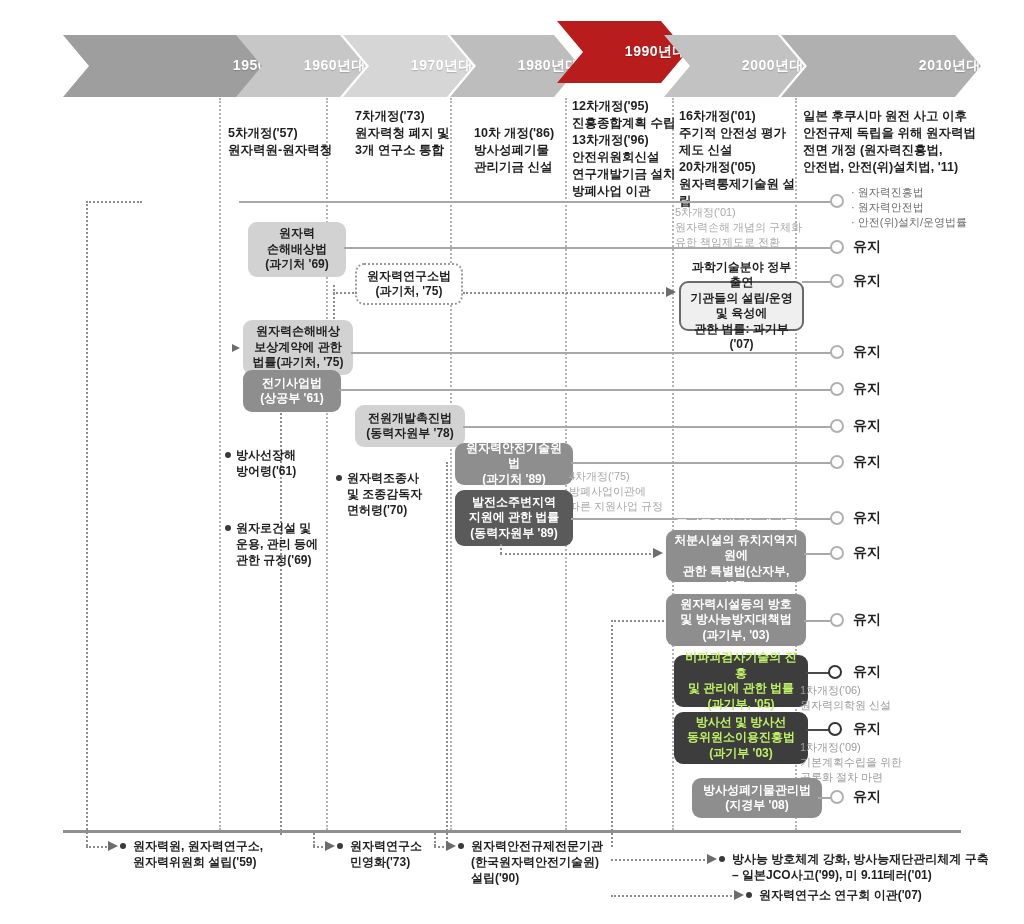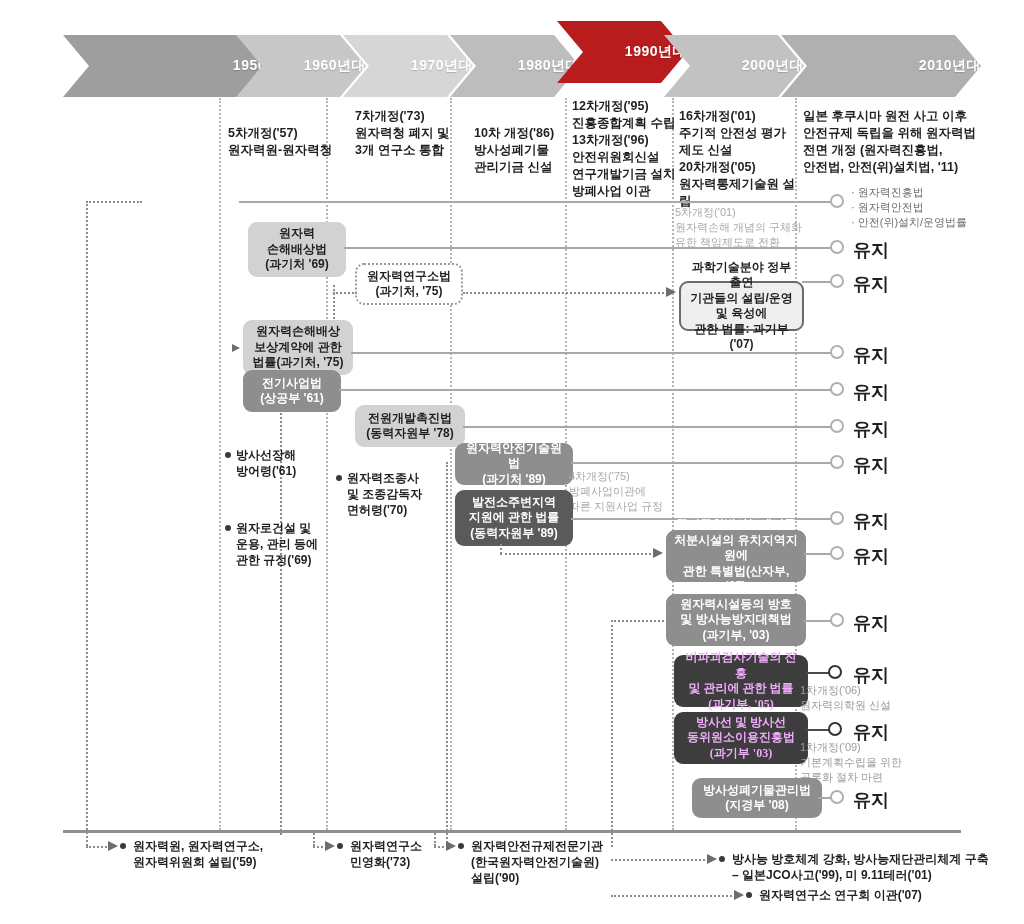--- a/index.html
+++ b/index.html
@@ -35,33 +35,33 @@
   
   .box{
     position:absolute;display:flex;align-items:center;justify-content:center;
     text-align:center;border-radius:9px;font-size:12px;line-height:15.5px;
     white-space:pre-line;padding:3px 6px;box-sizing:border-box;font-weight:bold;
   }
   .box.dashed{background:#ffffff;border:2px dotted #9a9a9a;color:#1f1f1f;}
   .box.grey-l{background:#d2d2d2;color:#1f1f1f;}
   .box.grey-m{background:#8e8e8e;color:#ffffff;}
   .box.grey-d{background:#5a5a5a;color:#ffffff;}
-  .box.grey-dd{background:#3d3d3d;color:#f0abfc;font-family:Liberation Serif, serif;}
+  .box.grey-dd{background:#3d3d3d;color:#bef264;}
   .box.outlined{background:#efefef;border:2px solid #6a6a6a;color:#1f1f1f;margin-top:25px;}
 
   
   .hline{position:absolute;height:0;border-top:2px solid #a8a8a8;}
   .dotline-h{position:absolute;height:0;border-top:2px dotted #8c8c8c;}
   .dotline-v{position:absolute;width:0;border-left:2px dotted #8c8c8c;}
 
   
   .circ{position:absolute;width:14px;height:14px;border-radius:50%;
         border:2px solid #b0b0b0;background:#ffffff;box-sizing:border-box;}
   .circ.dark{border-color:#333333;border-width:2.5px;}
-  .endlabel{position:absolute;font-size:18px;font-weight:bold;color:#1f1f1f;}
+  .endlabel{position:absolute;font-size:14px;font-weight:bold;color:#1f1f1f;}
   .endnote{position:absolute;font-size:11px;line-height:15px;color:#9b9b9b;white-space:pre-line;}
   .endnote.dk{color:#6f6f6f;}
 
   
   .bullet{position:absolute;font-size:12px;line-height:16px;color:#1f1f1f;white-space:pre-line;font-weight:bold;padding-left:11px;}
   .bullet:before{content:"";position:absolute;left:0;top:5px;width:6px;height:6px;border-radius:50%;background:#3a3a3a;}
 
   
   .baseline{position:absolute;left:63px;top:830px;width:898px;height:3px;background:#8f8f8f;}
 

